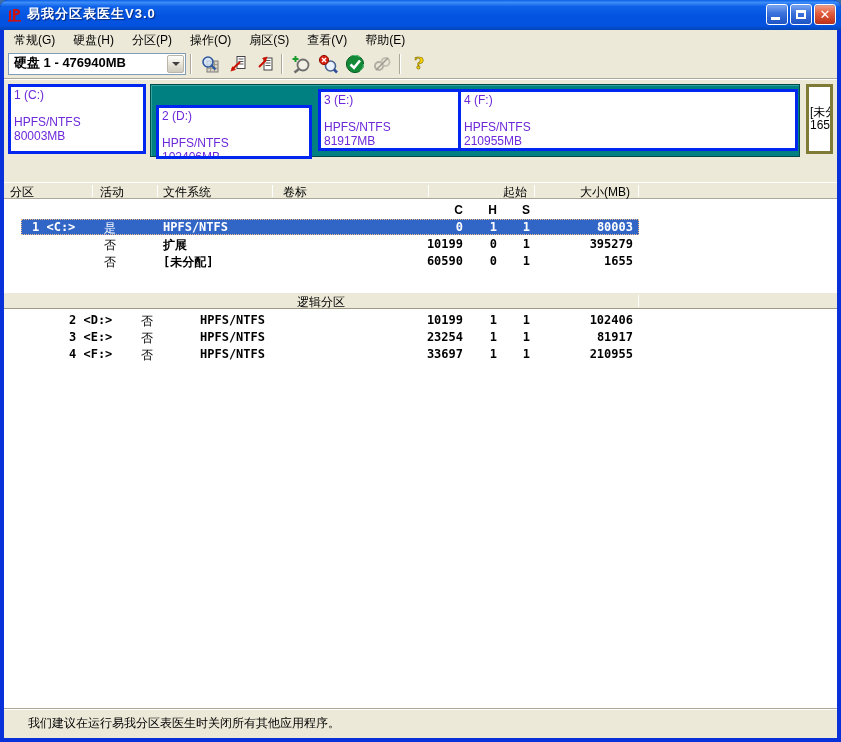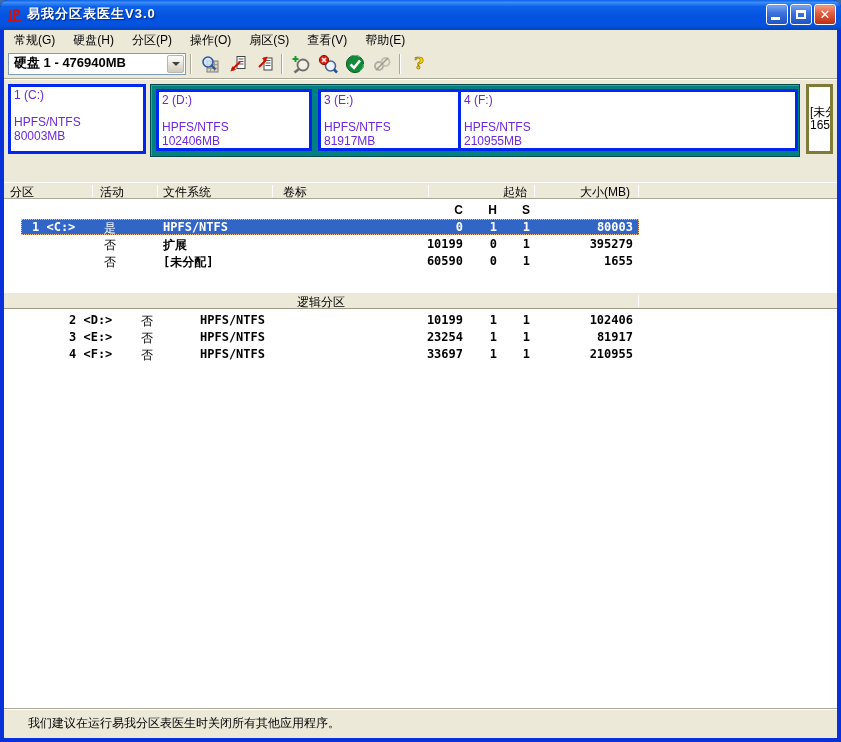--- a/index.html
+++ b/index.html
@@ -74,21 +74,21 @@
     position:absolute; background:#fff; border:3px solid #0026F0;
     font-size:12px; line-height:14px; padding:1px 3px; color:#6d28d9; overflow:hidden;
   }
   .pbox .pgap{ height:13px; }
   .pbox-c{ left:4px; top:5px; width:138px; height:70px; }
   .ext-container{
     position:absolute; left:146px; top:5px; width:650px; height:73px;
     background:#008080; border:1px solid #004A4A;
     box-shadow:inset 1px 1px 0 #33A3A3;
   }
-  .pbox-d{ left:5px; top:4px; width:156px; height:62px; }
+  .pbox-d{ left:5px; top:20px; width:156px; height:54px; }
   .pbox-e{ left:167px; top:4px; width:163px; height:62px; }
   .pbox-f{ left:307px; top:4px; width:340px; height:62px; }
   .unalloc{
     position:absolute; left:802px; top:5px; width:27px; height:70px;
     border:3px solid #7F7B36; background:#fff; overflow:hidden;
     font-size:12px; line-height:13px; display:flex; flex-direction:column;
     justify-content:center; white-space:nowrap; padding-left:1px; color:#000;
   }
 
   

